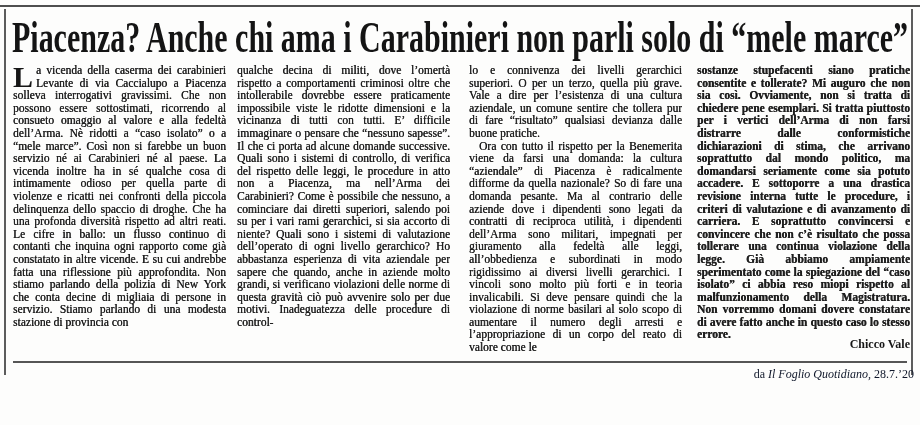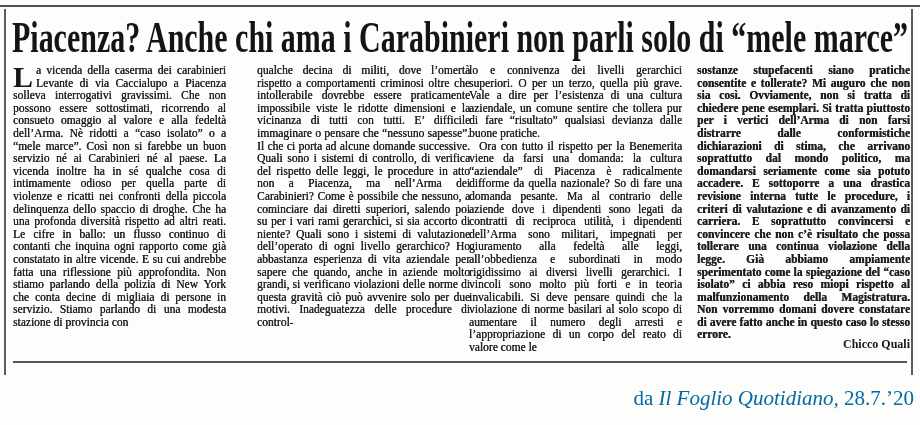--- a/index.html
+++ b/index.html
@@ -25,39 +25,39 @@
 
   .col {
     position:absolute; top:64px; width:213px; height:292px;
     overflow:hidden; text-align:justify;
     font-size:11.5px; line-height:12.6px;
     text-shadow:0.3px 0 currentColor; 
     color:#1f1f1f;
   }
   .col p { margin:0; }
   .col-1 { left:13px; }
-  .col-2 { left:257px; }
+  .col-2 { left:237px; }
   .col-3 { left:469px; }
   .col-4 { left:697px; height:276px;font-weight:bold; }
   .indent { text-indent:10px; }
 
   .dropcap {
     float:left; font-weight:bold; font-size:30px; line-height:24px;
     padding:1px 3px 0 0; color:#161616; text-shadow:none;
   }
 
   .byline {
     position:absolute; left:697px; top:338px; width:213px;
     text-align:right; font-weight:bold; font-size:12px; line-height:13px;
     color:#161616;
   }
 
   .attribution {
-    position:absolute; right:6px; top:388px;
-    font-size:21px; line-height:20px; color:#0369a1;
+    position:absolute; right:6px; top:364px;
+    font-size:12px; line-height:20px; color:#0f172a;
     white-space:nowrap;
   }
   .attribution .src { font-style:italic; }
 </style>
 </head>
 <body>
 
 <div class="page">
 
   <div class="rule-h top-rule"></div>
@@ -78,19 +78,19 @@
 
   <div class="col col-3">
     <p>lo e connivenza dei livelli gerarchici superiori. O per un terzo, quella più grave. Vale a dire per l’esistenza di una cultura aziendale, un comune sentire che tollera pur di fare “risultato” qualsiasi devianza dalle buone pratiche.</p>
     <p class="indent">Ora con tutto il rispetto per la Benemerita viene da farsi una domanda: la cultura “aziendale” di Piacenza è radicalmente difforme da quella nazionale? So di fare una domanda pesante. Ma al contrario delle aziende dove i dipendenti sono legati da contratti di reciproca utilità, i dipendenti dell’Arma sono militari, impegnati per giuramento alla fedeltà alle leggi, all’obbedienza e subordinati in modo rigidissimo ai diversi livelli gerarchici. I vincoli sono molto più forti e in teoria invalicabili. Si deve pensare quindi che la violazione di norme basilari al solo scopo di aumentare il numero degli arresti e l’appropriazione di un corpo del reato di valore come le</p>
   </div>
 
   <div class="col col-4">
     <p>sostanze stupefacenti siano pratiche consentite e tollerate? Mi auguro che non sia così. Ovviamente, non si tratta di chiedere pene esemplari. Si tratta piuttosto per i vertici dell’Arma di non farsi distrarre dalle conformistiche dichiarazioni di stima, che arrivano soprattutto dal mondo politico, ma domandarsi seriamente come sia potuto accadere. E sottoporre a una drastica revisione interna tutte le procedure, i criteri di valutazione e di avanzamento di carriera. E soprattutto convincersi e convincere che non c’è risultato che possa tollerare una continua violazione della legge. Già abbiamo ampiamente sperimentato come la spiegazione del “caso isolato” ci abbia reso miopi rispetto al malfunzionamento della Magistratura. Non vorremmo domani dovere constatare di avere fatto anche in questo caso lo stesso errore.</p>
   </div>
 
-  <div class="byline">Chicco Quali</div>
+  <div class="byline">Chicco Vale</div>
 
   <div class="rule-h bottom-rule"></div>
 
   <div class="attribution"><span>da </span><span class="src">Il Foglio Quotidiano,</span><span> 28.7.’20</span></div>
 
 </div>
 
 </body></html>

